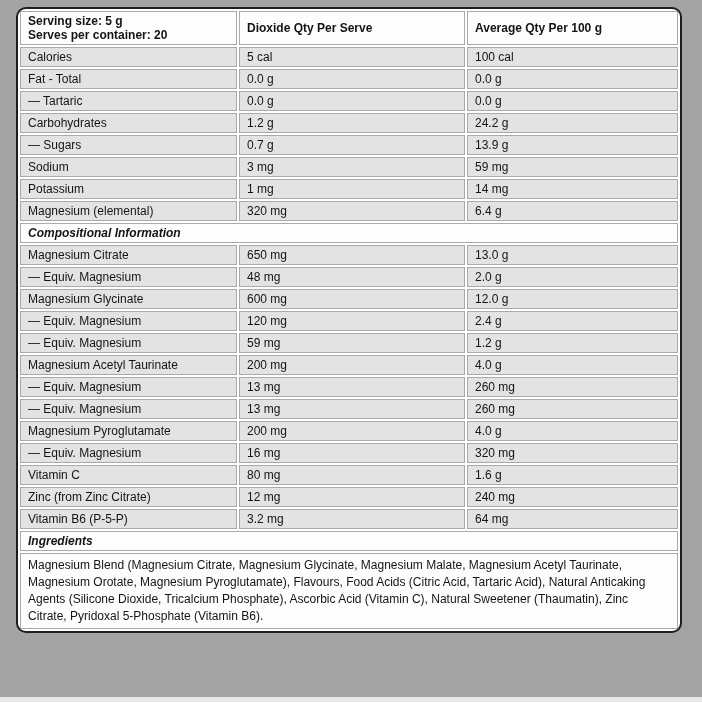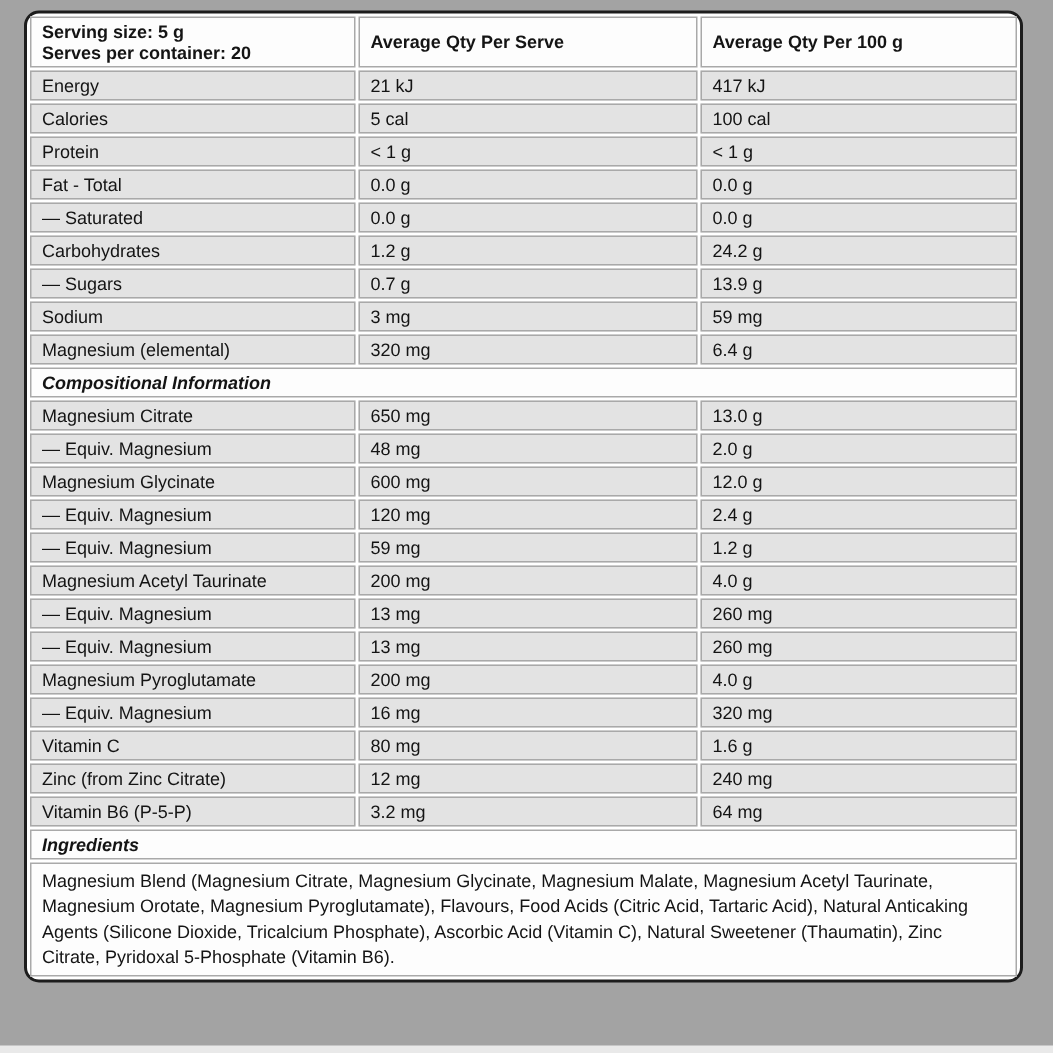--- a/index.html
+++ b/index.html
@@ -40,64 +40,59 @@
       <col style="width:217px">
       <col style="width:226px">
       <col>
     </colgroup>
     <thead>
       <tr>
         <td>
           <span class="hdr-line">Serving size: 5 g</span>
           <span class="hdr-line">Serves per container: 20</span>
         </td>
-        <td>Average Qty Per Serve</td>
+        <td>Dioxide Qty Per Serve</td>
         <td>Average Qty Per 100 g</td>
       </tr>
     </thead>
     <tbody>
         <tr>
-          <td>Energy</td>
-          <td>21 kJ</td>
-          <td>417 kJ</td>
-        </tr>
-        <tr>
           <td>Calories</td>
           <td>5 cal</td>
           <td>100 cal</td>
-        </tr>
-        <tr>
-          <td>Protein</td>
-          <td>&lt; 1 g</td>
-          <td>&lt; 1 g</td>
         </tr>
         <tr>
           <td>Fat - Total</td>
           <td>0.0 g</td>
           <td>0.0 g</td>
         </tr>
         <tr>
-          <td>— Saturated</td>
+          <td>— Tartaric</td>
           <td>0.0 g</td>
           <td>0.0 g</td>
         </tr>
         <tr>
           <td>Carbohydrates</td>
           <td>1.2 g</td>
           <td>24.2 g</td>
         </tr>
         <tr>
           <td>— Sugars</td>
           <td>0.7 g</td>
           <td>13.9 g</td>
         </tr>
         <tr>
           <td>Sodium</td>
           <td>3 mg</td>
           <td>59 mg</td>
+        </tr>
+        <tr>
+          <td>Potassium</td>
+          <td>1 mg</td>
+          <td>14 mg</td>
         </tr>
         <tr>
           <td>Magnesium (elemental)</td>
           <td>320 mg</td>
           <td>6.4 g</td>
         </tr>
         <tr>
           <td colspan="3" class="section-cell">Compositional Information</td>
         </tr>
         <tr>

